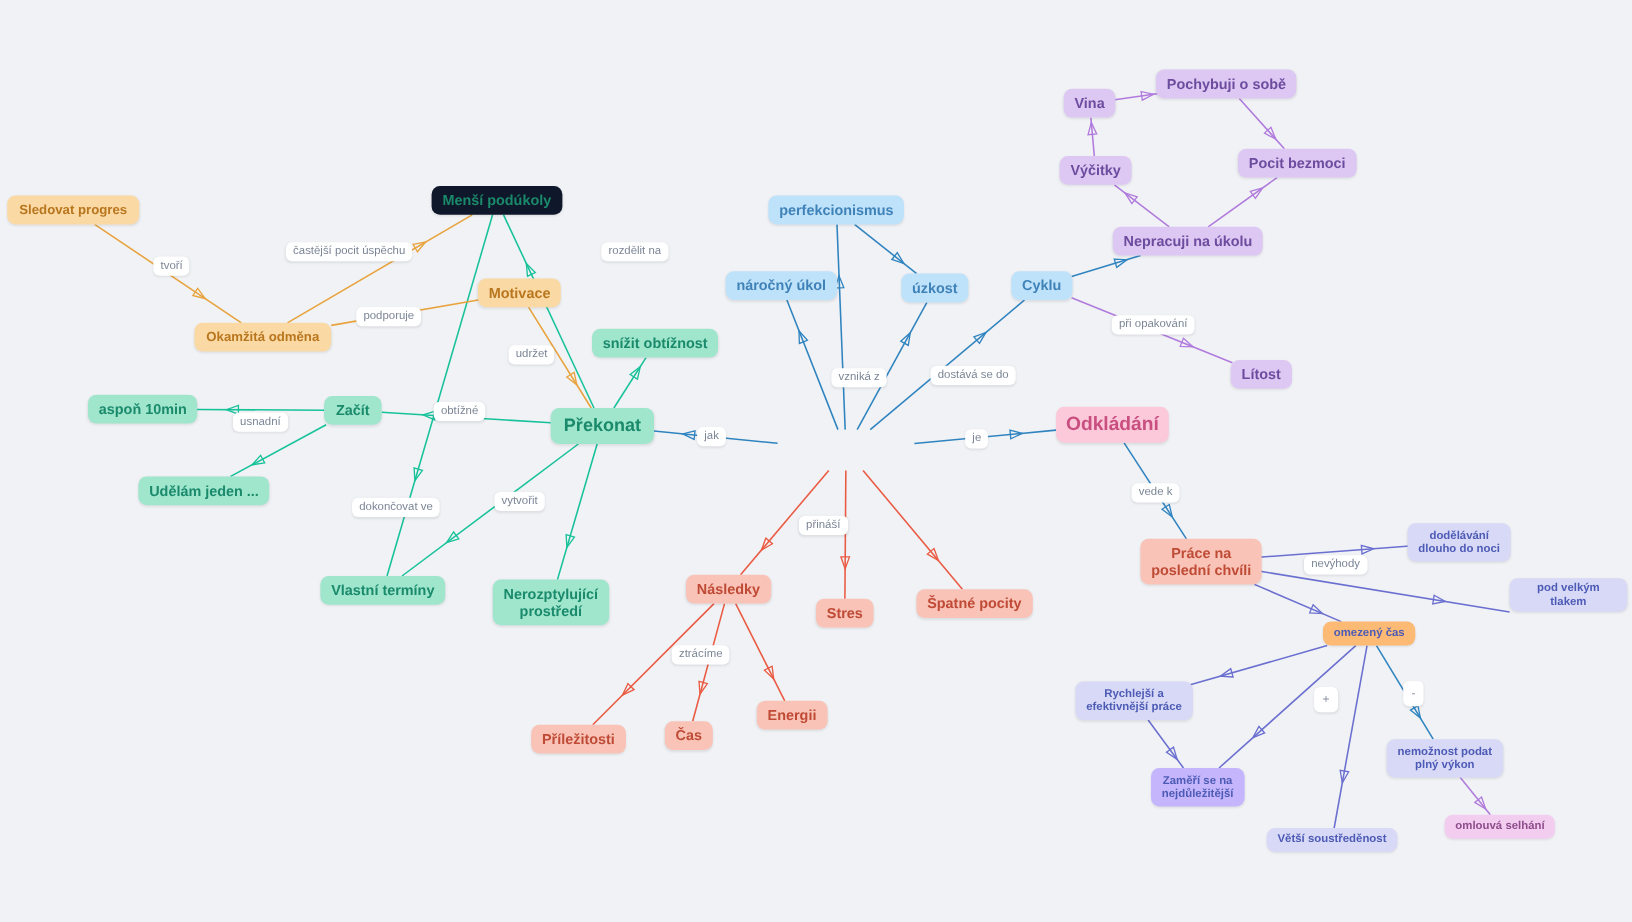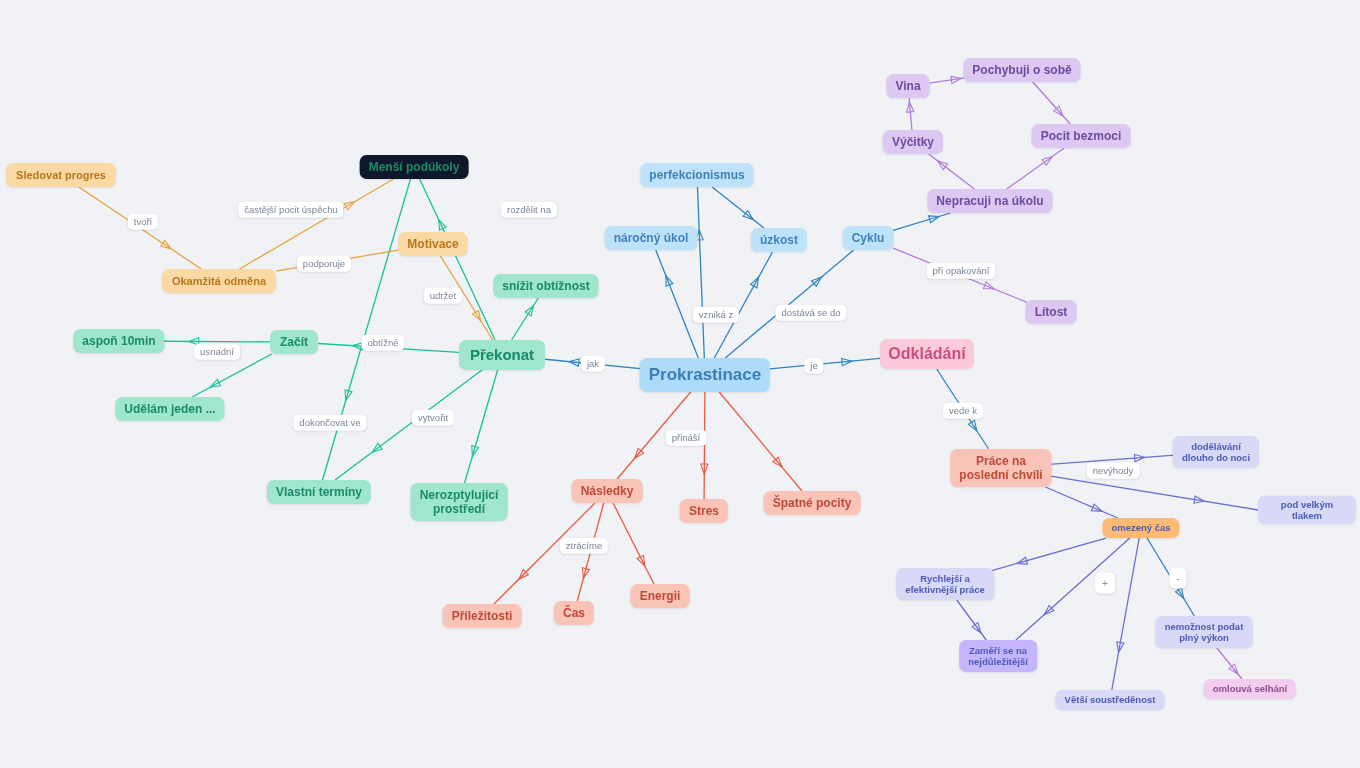--- a/index.html
+++ b/index.html
@@ -123,21 +123,20 @@
       <polygon points="-5,-3.6 5,0 -5,3.6" fill="none" stroke="#6a6fd0" stroke-width="1.1" transform="translate(1047.781875,611.44) rotate(138.1681203755938)"></polygon>
       <line x1="1139.1976744186047" y1="538" x2="1111.8023255813953" y2="690" stroke="#6a6fd0" stroke-width="1.3"></line>
       <polygon points="-5,-3.6 5,0 -5,3.6" fill="none" stroke="#6a6fd0" stroke-width="1.1" transform="translate(1119.4730232558138,647.44) rotate(100.21687962972679)"></polygon>
       <line x1="956.7777777777778" y1="600" x2="986.2222222222222" y2="640" stroke="#6a6fd0" stroke-width="1.3"></line>
       <polygon points="-5,-3.6 5,0 -5,3.6" fill="none" stroke="#6a6fd0" stroke-width="1.1" transform="translate(977.9777777777778,628.8) rotate(53.642802580004634)"></polygon>
       <line x1="1147.0576923076924" y1="538" x2="1194.3076923076924" y2="616" stroke="#2f84c0" stroke-width="1.3"></line>
       <polygon points="-5,-3.6 5,0 -5,3.6" fill="none" stroke="#2f84c0" stroke-width="1.1" transform="translate(1181.0776923076924,594.16) rotate(58.79380861217655)"></polygon>
       <line x1="1216.9122807017543" y1="648" x2="1241.9298245614036" y2="679" stroke="#b07bdd" stroke-width="1.3"></line>
       <polygon points="-5,-3.6 5,0 -5,3.6" fill="none" stroke="#b07bdd" stroke-width="1.1" transform="translate(1234.9249122807018,670.32) rotate(51.09586154459561)"></polygon>
     </svg>
-<div class="node" style="left: 705px; top: 375px; min-width: 114px; min-height: 34px; padding: 3px 9px; background: rgb(174, 220, 248); color: rgb(59, 127, 181); font-size: 17px;">Prokrastinace</div>
     <div class="node" style="left: 502px; top: 355px; min-width: 86px; min-height: 30px; padding: 3px 9px; background: rgb(159, 230, 205); color: rgb(26, 138, 107); font-size: 15px;">Překonat</div>
     <div class="node" style="left: 927px; top: 354px; min-width: 94px; min-height: 30px; padding: 3px 6px; background: rgb(251, 201, 218); color: rgb(200, 79, 127); font-size: 16px;">Odkládání</div>
     <div class="node" style="left: 61px; top: 175px; min-width: 110px; min-height: 24px; padding: 3px 9px; background: rgb(251, 217, 164); color: rgb(184, 118, 30); font-size: 11px;">Sledovat progres</div>
     <div class="node" style="left: 219px; top: 281px; min-width: 114px; min-height: 24px; padding: 3px 9px; background: rgb(251, 217, 164); color: rgb(184, 118, 30); font-size: 11px;">Okamžitá odměna</div>
     <div class="node" style="left: 433px; top: 244px; min-width: 64px; min-height: 24px; padding: 3px 9px; background: rgb(251, 217, 164); color: rgb(184, 118, 30); font-size: 12px;">Motivace</div>
     <div class="node" style="left: 414px; top: 167px; min-width: 104px; min-height: 24px; padding: 3px 9px; background: #0f172a; color: rgb(26, 138, 107); font-size: 12px;">Menší podúkoly</div>
     <div class="node" style="left: 546px; top: 286px; min-width: 102px; min-height: 24px; padding: 3px 9px; background: rgb(159, 230, 205); color: rgb(26, 138, 107); font-size: 12px;">snížit obtížnost</div>
     <div class="node" style="left: 294px; top: 342px; min-width: 48px; min-height: 24px; padding: 3px 9px; background: rgb(159, 230, 205); color: rgb(26, 138, 107); font-size: 12px;">Začít</div>
     <div class="node" style="left: 119px; top: 341px; min-width: 90px; min-height: 24px; padding: 3px 9px; background: rgb(159, 230, 205); color: rgb(26, 138, 107); font-size: 12px;">aspoň 10min</div>
     <div class="node" style="left: 170px; top: 409px; min-width: 106px; min-height: 24px; padding: 3px 9px; background: rgb(159, 230, 205); color: rgb(26, 138, 107); font-size: 12px;">Udělám jeden ...</div>
@@ -157,21 +156,21 @@
     <div class="node" style="left: 607px; top: 491px; min-width: 66px; min-height: 24px; padding: 3px 9px; background: rgb(249, 195, 183); color: rgb(191, 74, 53); font-size: 12px; text-align: center;">Následky</div>
     <div class="node" style="left: 704px; top: 511px; min-width: 46px; min-height: 24px; padding: 3px 9px; background: rgb(249, 195, 183); color: rgb(191, 74, 53); font-size: 12px;">Stres</div>
     <div class="node" style="left: 812px; top: 503px; min-width: 94px; min-height: 24px; padding: 3px 9px; background: rgb(249, 195, 183); color: rgb(191, 74, 53); font-size: 12px;">Špatné pocity</div>
     <div class="node" style="left: 482px; top: 616px; min-width: 76px; min-height: 24px; padding: 3px 9px; background: rgb(249, 195, 183); color: rgb(191, 74, 53); font-size: 12px;">Příležitosti</div>
     <div class="node" style="left: 574px; top: 613px; min-width: 38px; min-height: 24px; padding: 3px 9px; background: rgb(249, 195, 183); color: rgb(191, 74, 53); font-size: 12px;">Čas</div>
     <div class="node" style="left: 660px; top: 596px; min-width: 54px; min-height: 24px; padding: 3px 9px; background: rgb(249, 195, 183); color: rgb(191, 74, 53); font-size: 12px;">Energii</div>
     <div class="node" style="left: 1001px; top: 468px; min-width: 96px; min-height: 38px; padding: 3px 9px; background: rgb(249, 195, 183); color: rgb(191, 74, 53); font-size: 12px;">Práce na
 poslední chvíli</div>
     <div class="node" style="left: 1216px; top: 452px; min-width: 82px; min-height: 32px; padding: 3px 9px; background: rgb(215, 217, 247); color: rgb(77, 91, 181); font-size: 9.5px;">dodělávání
 dlouho do noci</div>
-    <div class="node" style="left: 1307px; top: 510px; min-width: 98px; min-height: 20px; padding: 3px 9px; background: rgb(215, 217, 247); color: rgb(77, 91, 181); font-size: 9.5px;">pod velkým tlakem</div>
+    <div class="node" style="left: 1307px; top: 496px; min-width: 98px; min-height: 20px; padding: 3px 9px; background: rgb(215, 217, 247); color: rgb(77, 91, 181); font-size: 9.5px;">pod velkým tlakem</div>
     <div class="node" style="left: 1141px; top: 528px; min-width: 76px; min-height: 20px; padding: 3px 9px; background: #fdba74; color: rgb(77, 91, 181); font-size: 9.5px;">omezený čas</div>
     <div class="node" style="left: 945px; top: 584px; min-width: 88px; min-height: 32px; padding: 3px 9px; background: rgb(215, 217, 247); color: rgb(77, 91, 181); font-size: 9.5px;">Rychlejší a
 efektivnější práce</div>
     <div class="node" style="left: 998px; top: 656px; min-width: 76px; min-height: 32px; padding: 3px 9px; background: #c4b5fd; color: rgb(77, 91, 181); font-size: 9.5px;">Zaměří se na
 nejdůležitější</div>
     <div class="node" style="left: 1110px; top: 700px; min-width: 104px; min-height: 20px; padding: 3px 9px; background: rgb(215, 217, 247); color: rgb(77, 91, 181); font-size: 9.5px;">Větší soustředěnost</div>
     <div class="node" style="left: 1204px; top: 632px; min-width: 88px; min-height: 32px; padding: 3px 9px; background: rgb(215, 217, 247); color: rgb(77, 91, 181); font-size: 9.5px;">nemožnost podat
 plný výkon</div>
     <div class="node" style="left: 1250px; top: 689px; min-width: 86px; min-height: 20px; padding: 3px 9px; background: rgb(243, 205, 240); color: rgb(142, 77, 139); font-size: 9.5px;">omlouvá selhání</div>
     <div class="lbl" style="left: 593px; top: 364px;">jak</div>

